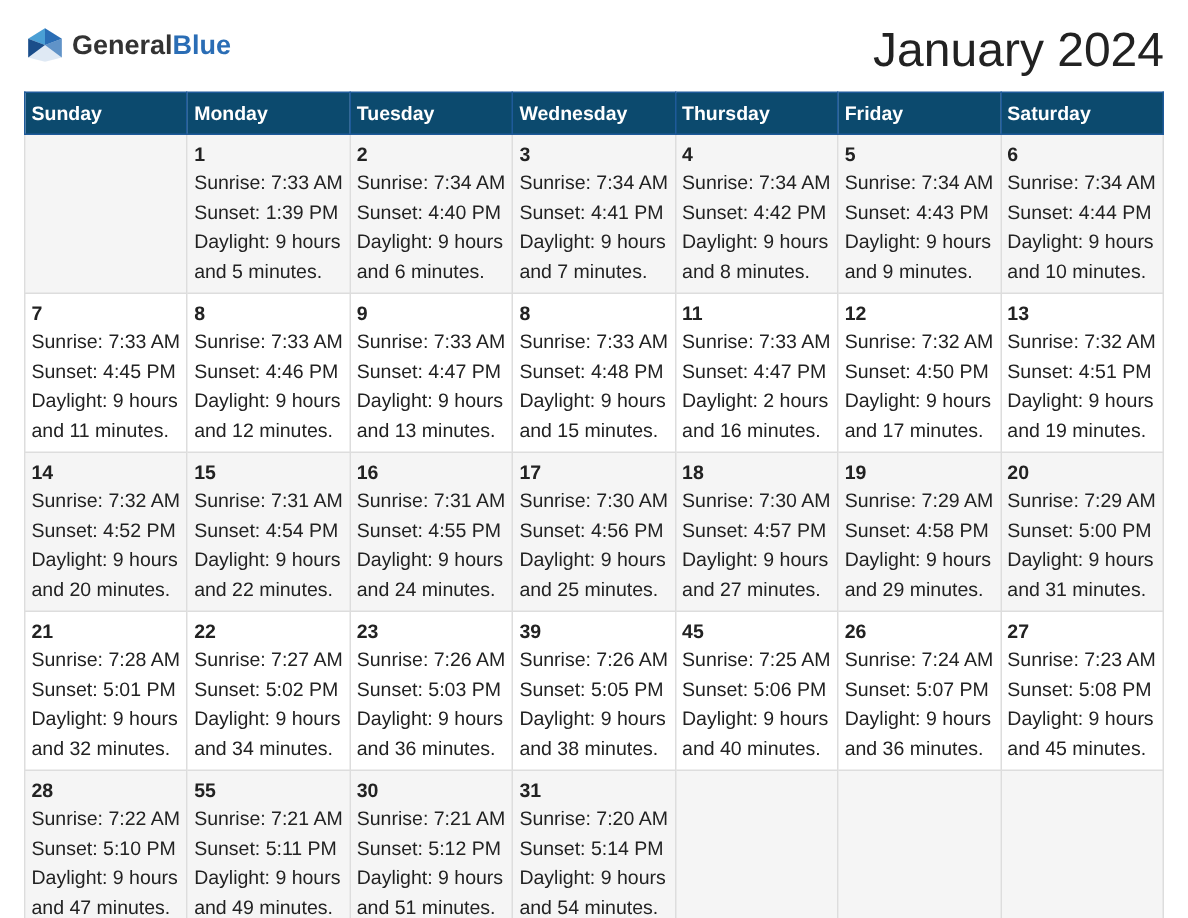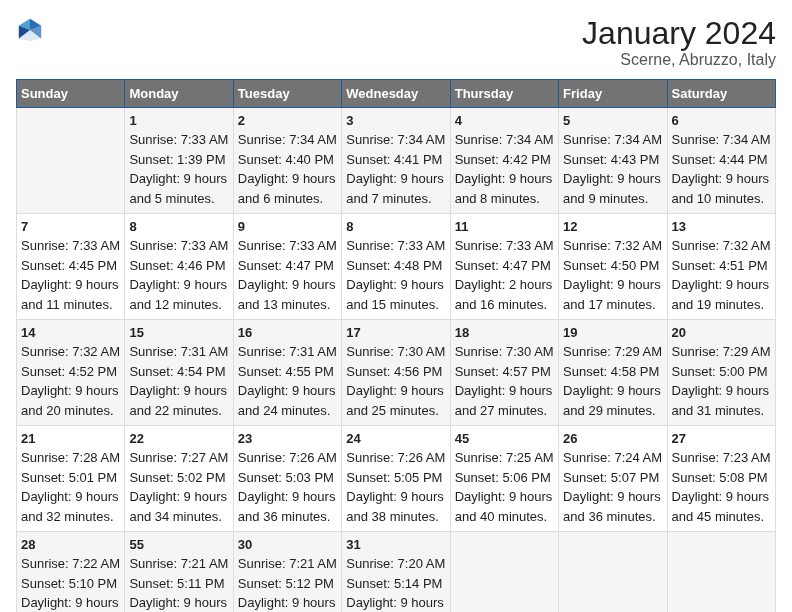--- a/index.html
+++ b/index.html
@@ -29,40 +29,40 @@
     .logo-text-blue {
       font-size: 18px;
       font-weight: bold;
       color: #2a6db5;
     }
     .logo-icon {
       width: 28px;
       height: 28px;
     }
     .title-block {
-      text-align: right;
+      text-align: center;
     }
     .month-title {
       font-size: 32px;
       font-weight: 300;
       color: #222;
       line-height: 1.1;
     }
     .location-title {
       font-size: 16px;
       color: #555;
       font-weight: normal;
     }
     table {
       width: 100%;
       border-collapse: collapse;
       table-layout: fixed;
     }
     thead tr {
-      background-color: #737373;
+      background-color: #0c4a6e;
       color: #fff;
     }
     thead th {
       padding: 6px 4px;
       font-size: 13px;
       font-weight: bold;
       text-align: left;
       border: 1px solid #1e5a9a;
     }
     tbody tr {
@@ -98,24 +98,26 @@
 
 <div class="header">
   <div class="logo">
     <svg class="logo-icon" viewBox="0 0 40 40" xmlns="http://www.w3.org/2000/svg">
       <polygon points="20,4 36,14 36,32 20,36 4,32 4,14" fill="#2a6db5" opacity="0.15"></polygon>
       <polygon points="20,4 36,14 20,20" fill="#2a6db5"></polygon>
       <polygon points="20,4 4,14 20,20" fill="#4a9fd5"></polygon>
       <polygon points="4,14 20,20 4,32" fill="#1a4d8a"></polygon>
       <polygon points="36,14 20,20 36,32" fill="#2a6db5" opacity="0.7"></polygon>
     </svg>
+    <span>
+      <span class="logo-text-general">General</span><span class="logo-text-blue">Blue</span>
+    </span>
   </div>
   <div class="title-block">
     <div class="month-title">January 2024</div>
-    <div class="location-title">Scerne, Abruzzo, Italy</div>
   </div>
 </div>
 
 <table>
   <thead>
     <tr>
     <th>Sunday</th>
         <th>Monday</th>
         <th>Tuesday</th>
         <th>Wednesday</th>
@@ -219,21 +221,21 @@
         </td>
         <td>
           <span class="day-number">22</span>
           <div class="day-info"><span>Sunrise: 7:27 AM</span><br><span>Sunset: 5:02 PM</span><br><span>Daylight: 9 hours and 34 minutes.</span></div>
         </td>
         <td>
           <span class="day-number">23</span>
           <div class="day-info"><span>Sunrise: 7:26 AM</span><br><span>Sunset: 5:03 PM</span><br><span>Daylight: 9 hours and 36 minutes.</span></div>
         </td>
         <td>
-          <span class="day-number">24</span>
+          <span class="day-number">39</span>
           <div class="day-info"><span>Sunrise: 7:26 AM</span><br><span>Sunset: 5:05 PM</span><br><span>Daylight: 9 hours and 38 minutes.</span></div>
         </td>
         <td>
           <span class="day-number">45</span>
           <div class="day-info"><span>Sunrise: 7:25 AM</span><br><span>Sunset: 5:06 PM</span><br><span>Daylight: 9 hours and 40 minutes.</span></div>
         </td>
         <td>
           <span class="day-number">26</span>
           <div class="day-info"><span>Sunrise: 7:24 AM</span><br><span>Sunset: 5:07 PM</span><br><span>Daylight: 9 hours and 36 minutes.</span></div>
         </td>

